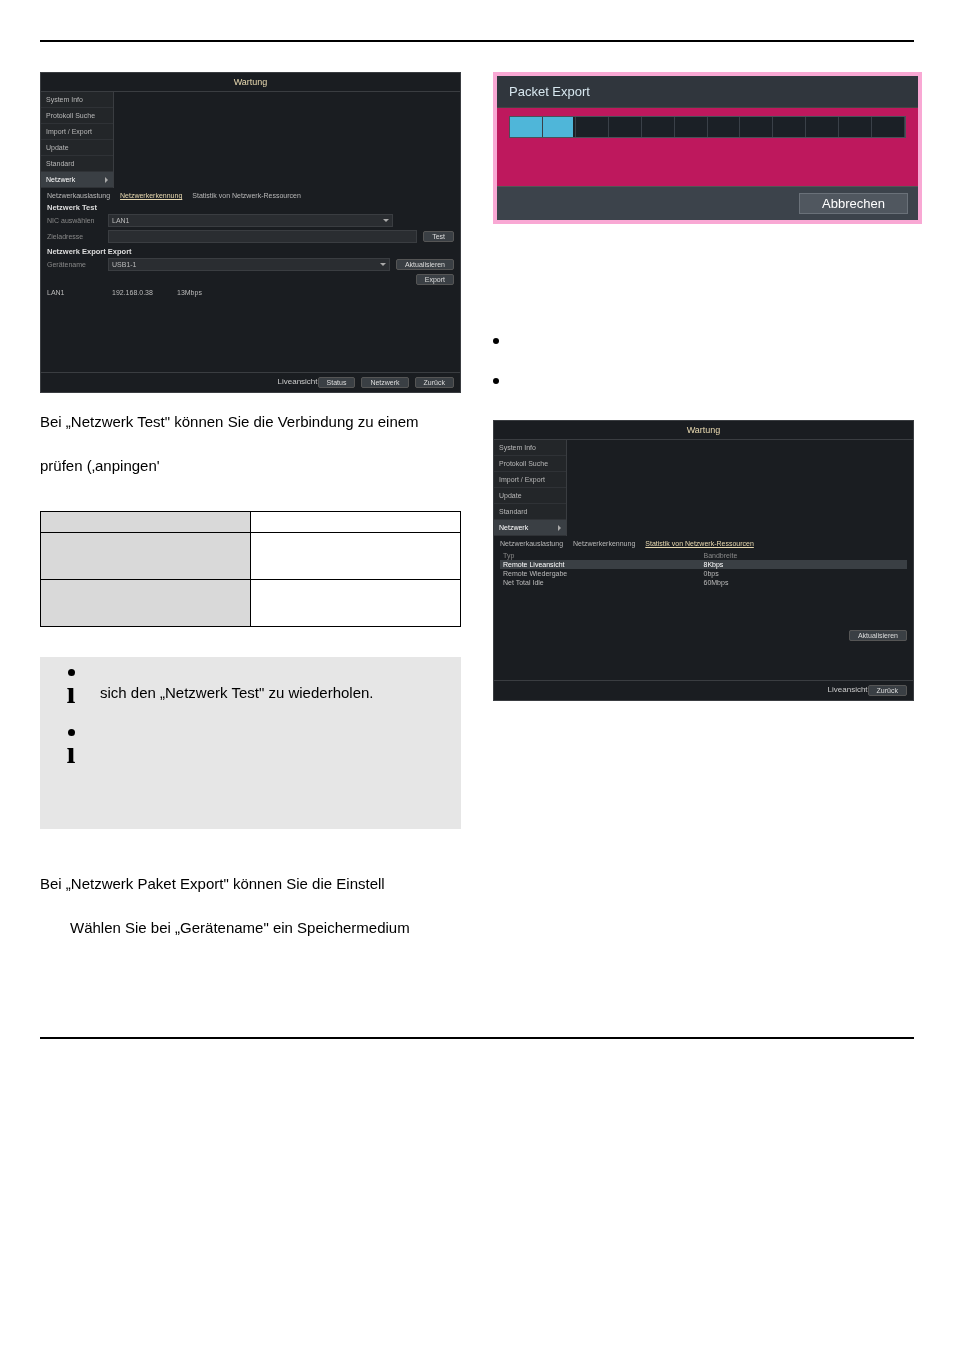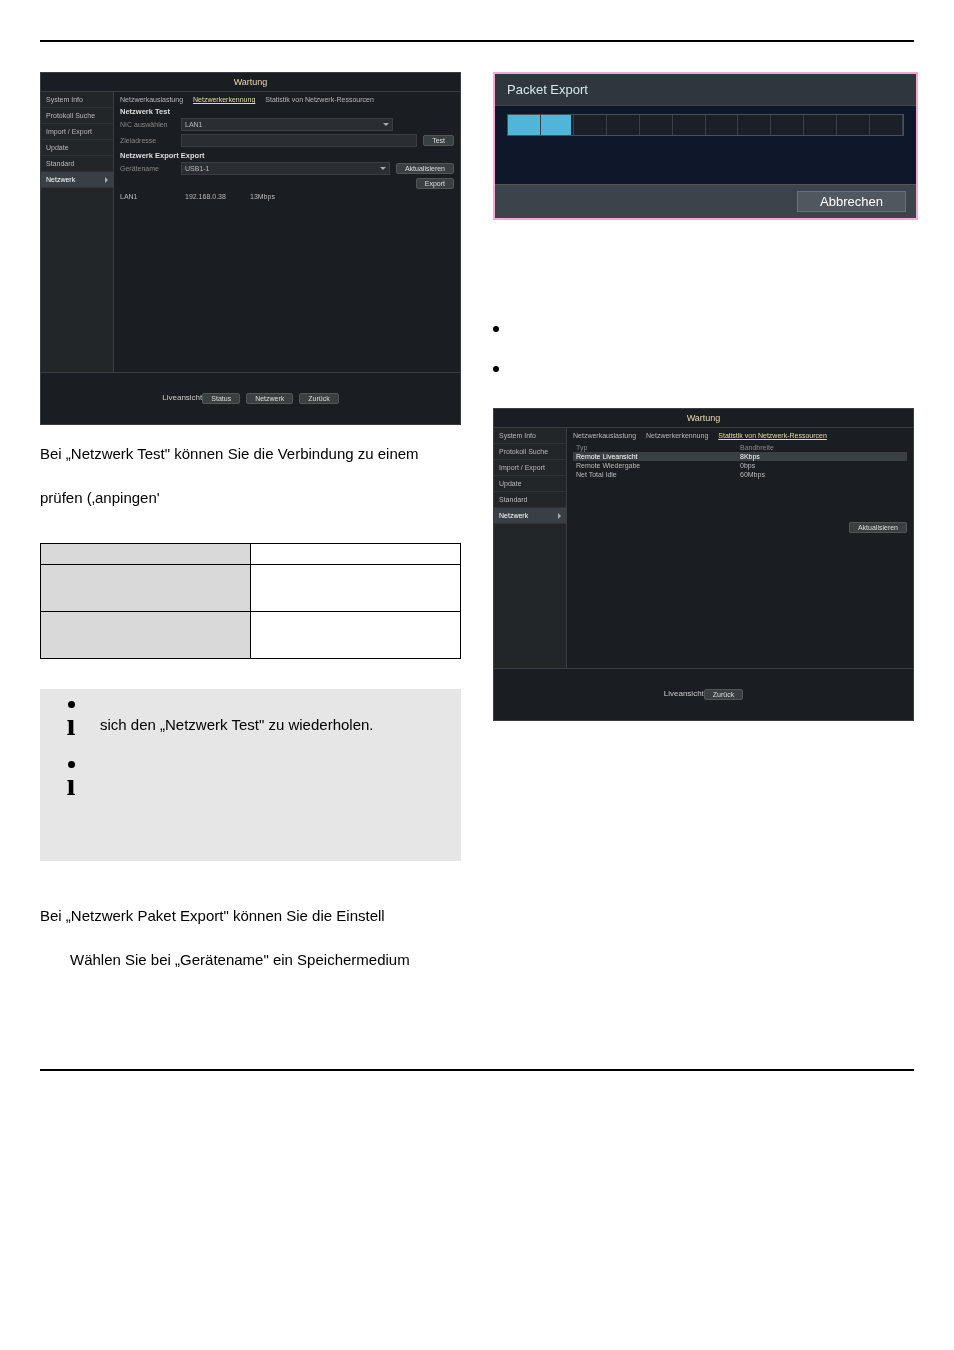--- a/index.html
+++ b/index.html
@@ -45,20 +45,21 @@
   .app-title {
     text-align: center;
     padding: 4px 0;
     border-bottom: 1px solid #3a3d41;
     font-size: 9px;
     color: #e8d9b0;
   }
   .app-body {
     display: flex;
     min-height: 280px;
+    flex-direction: column;
   }
   .sidebar {
     width: 72px;
     background: #232629;
     border-right: 1px solid #3a3d41;
     display: flex;
     flex-direction: column;
   }
   .sidebar-item {
     padding: 4px 5px;
@@ -119,35 +120,35 @@
     display: grid;
     grid-template-columns: 55px 55px 70px 40px;
     gap: 10px;
     font-size: 7px;
     color: #888;
     padding: 1px 0;
   }
   .table-row { color: #bbb; }
   .footer-row {
     display: flex;
-    justify-content: center;
-    padding: 20px 6px;
+    justify-content: flex-end;
+    padding: 4px 6px;
     border-top: 1px solid #3a3d41;
   }
   .footer-row .footer-btns { display: flex; gap: 6px; }
 
   
   .dialog {
-    background: #0f172a;
-    border: 2px solid #f9a8d4;
+    background: #be185d;
+    border: 4px solid #f9a8d4;
     width: 100%;
     font-size: 13px;
     color: #fff;
     position: relative;
-    margin-bottom: 30px;
+    margin-bottom: 38px;
   }
   .dialog-title {
     color: #d7e7ef;
     padding: 8px 12px;
     border-bottom: 1px solid #444;
     background: #30363d;
   }
   .dialog-body {
     padding: 8px 12px 14px 12px;
   }

